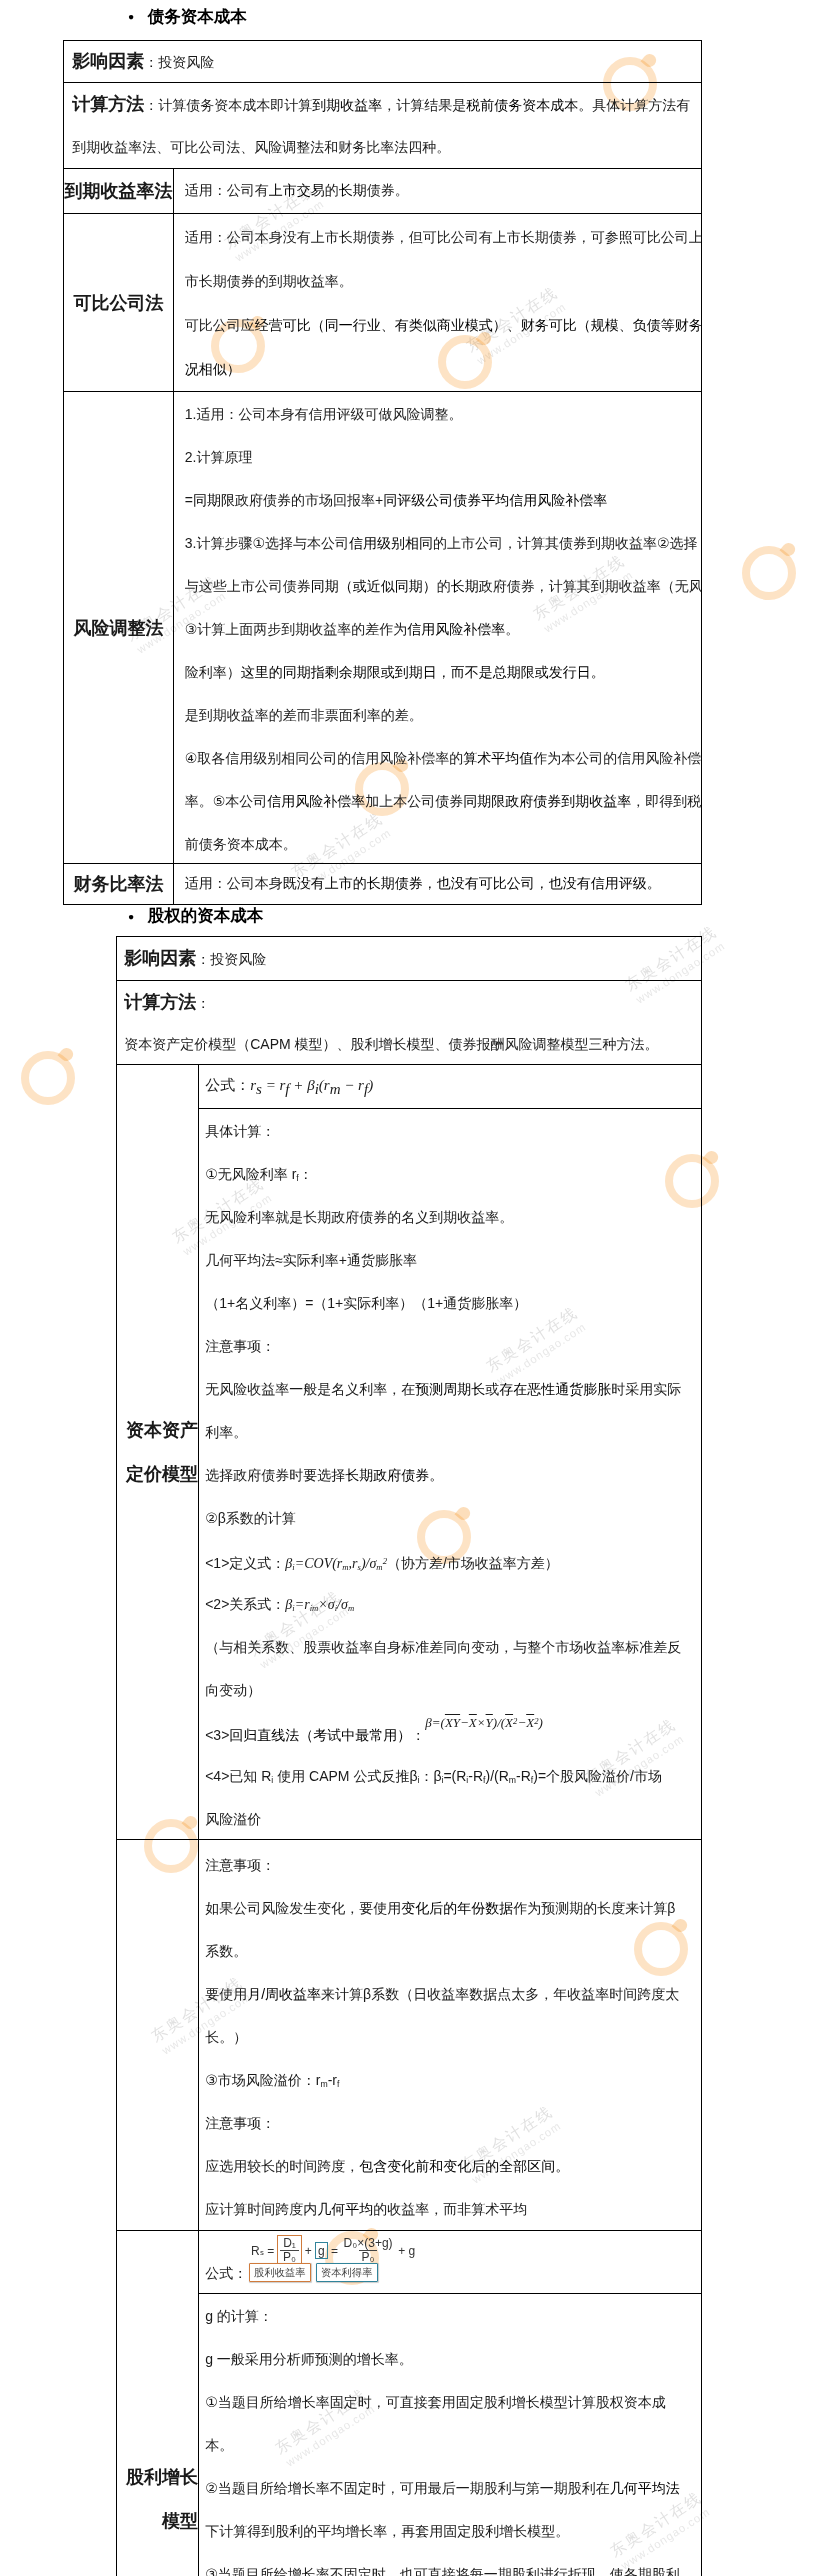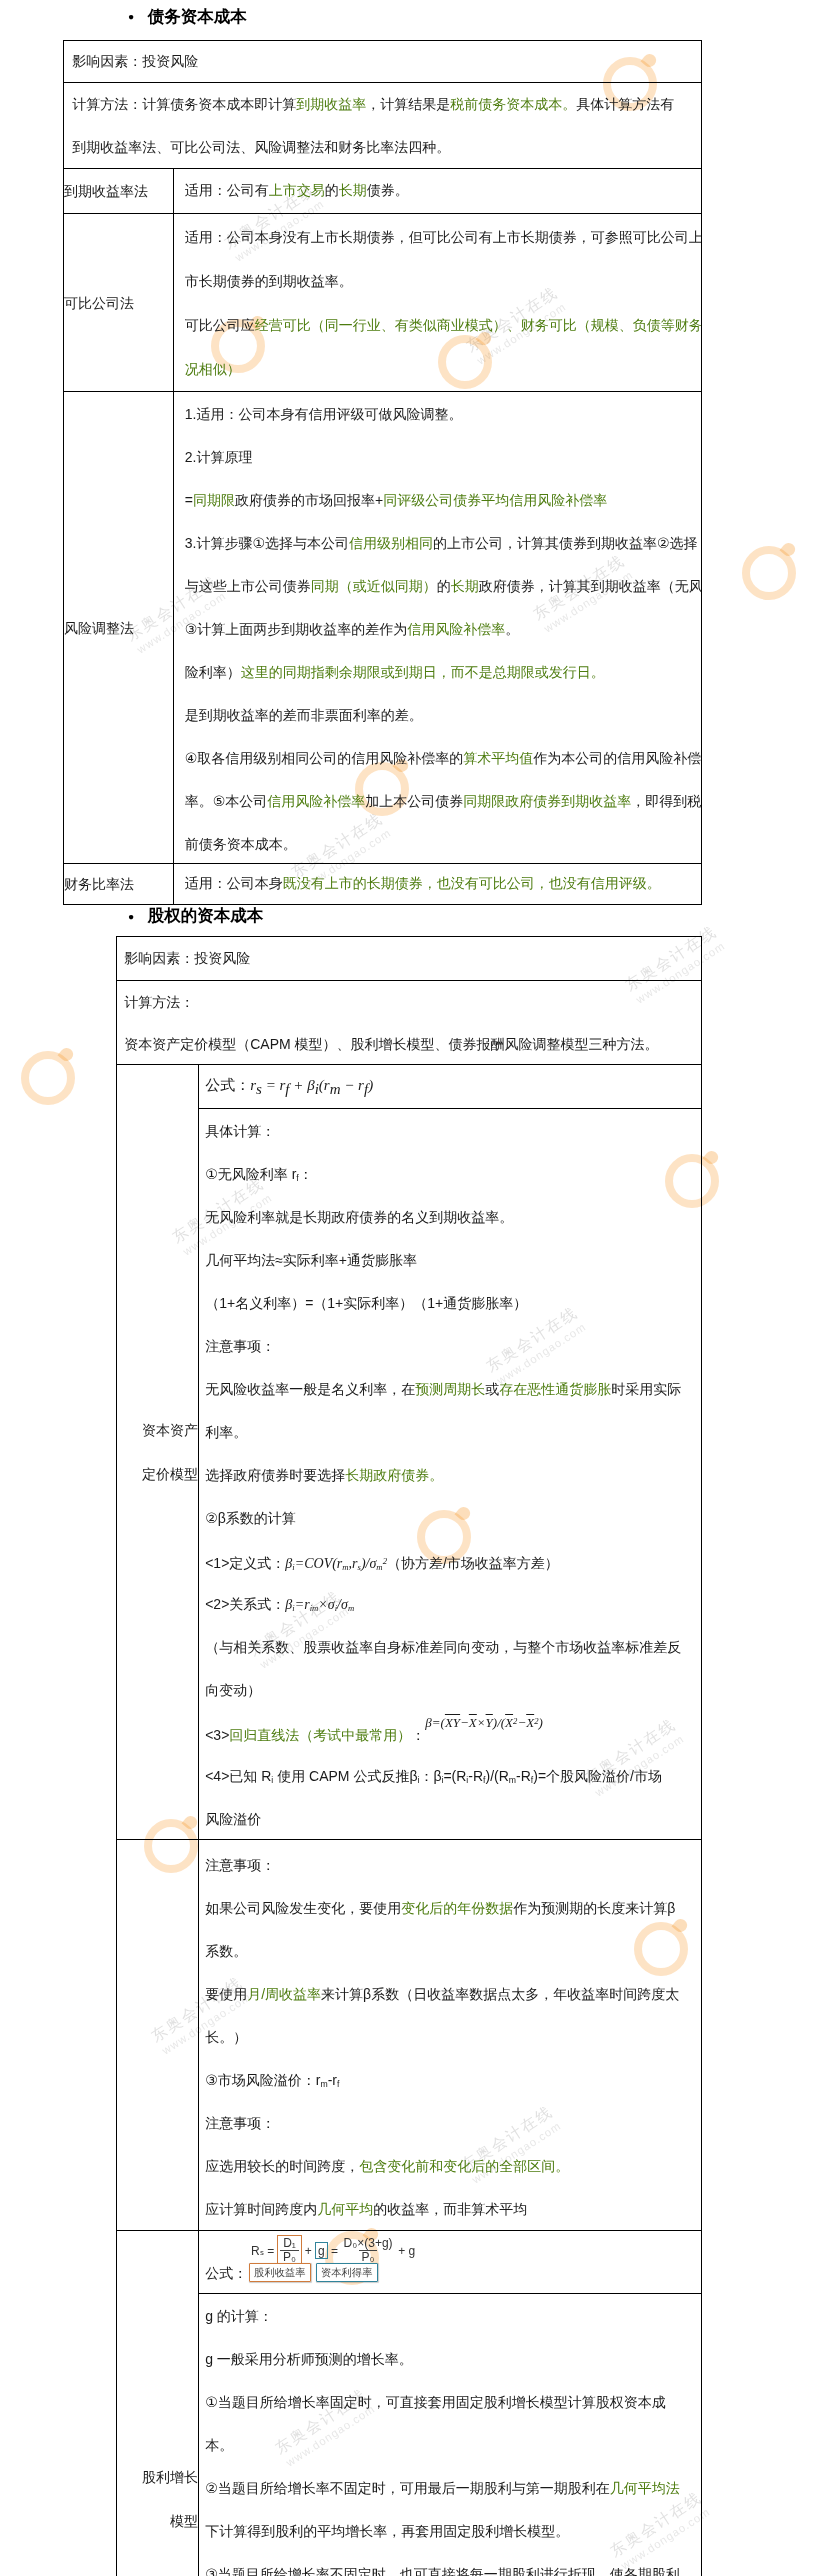--- a/index.html
+++ b/index.html
@@ -23,41 +23,41 @@
   .sec-title .bullet{font-size:10.3px;margin-right:13.4px;}
   
   .tbl{position:absolute;z-index:1;border:1px solid #000;box-sizing:border-box;background:transparent;}
   .trow{display:flex;border-bottom:1px solid #000;box-sizing:border-box;}
   .trow:last-child{border-bottom:none;}
   .lcell{flex:0 0 auto;border-right:1px solid #000;box-sizing:border-box;
     display:flex;flex-direction:column;justify-content:center;overflow:hidden;}
   .ccell{flex:1 1 auto;box-sizing:border-box;overflow:hidden;}
   .t1 .lcell{width:110px;}
   .t23 .lcell{width:82px;}
-  .t1 .lcell .tline{text-align:left;}
+  .t1 .lcell .tline{text-align:center;}
   .t23 .lcell{padding-left:12.4px;align-items:flex-end;}
   .subcol{display:flex;flex-direction:column;height:100%;}
   .subrow1{border-bottom:1px solid #000;box-sizing:border-box;display:flex;flex-direction:column;justify-content:center;}
   .subrow2{flex:1 1 auto;box-sizing:border-box;overflow:hidden;}
   
   .tline{white-space:nowrap;font-size:14px;}
   .vcenter{display:flex;flex-direction:column;justify-content:center;height:100%;}
   .vcenter .tline{height:auto;line-height:1.25;}
   .lh81 .tline{height:42px;line-height:42px;}
   .lh83 .tline{height:43px;line-height:43px;}
   .lh84 .tline{height:43px;line-height:43px;}
   .lh86 .tline{height:44px;line-height:44px;}
   .padL16{padding-left:8.2px;} .padL14{padding-left:7.2px;}
   .padL21{padding-left:10.8px;} .padL12{padding-left:6.2px;}
   .padT1{padding-top:0.5px;} .padT2{padding-top:1px;} .padT8{padding-top:4.1px;}
   .lcell .tline{height:44px;line-height:44px;font-weight:bold;font-size:14.4px;}
   
   .seg{display:inline;}
-  .red{color:#4d7c0f;}
-  .bold{font-weight:normal;font-size:14px;}
+  .red{color:#000000;}
+  .bold{font-weight:bold;font-size:18px;}
   .mathit{font-family:"Liberation Serif","DejaVu Serif",serif;font-style:italic;}
   sub.seg{font-size:.62em;vertical-align:-.25em;}
   sup.seg{font-size:.62em;vertical-align:.45em;}
   .ov{text-decoration:overline;}
   .raise{position:relative;top:-12.4px;font-size:13px;}
   sup.raise{top:-12.4px;}
   .fx .tline{height:auto;line-height:1.2;}
   .fx .seg{font-size:15px;}
   
   .divfx{position:relative;height:100%;}

